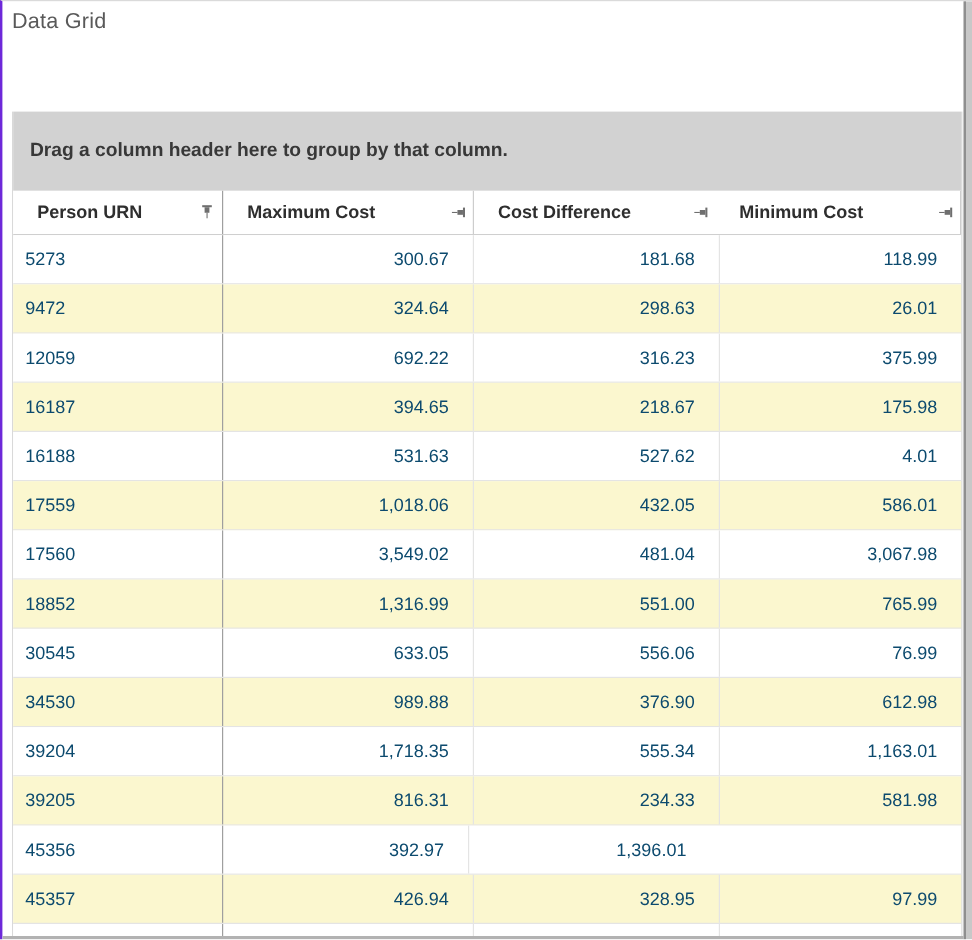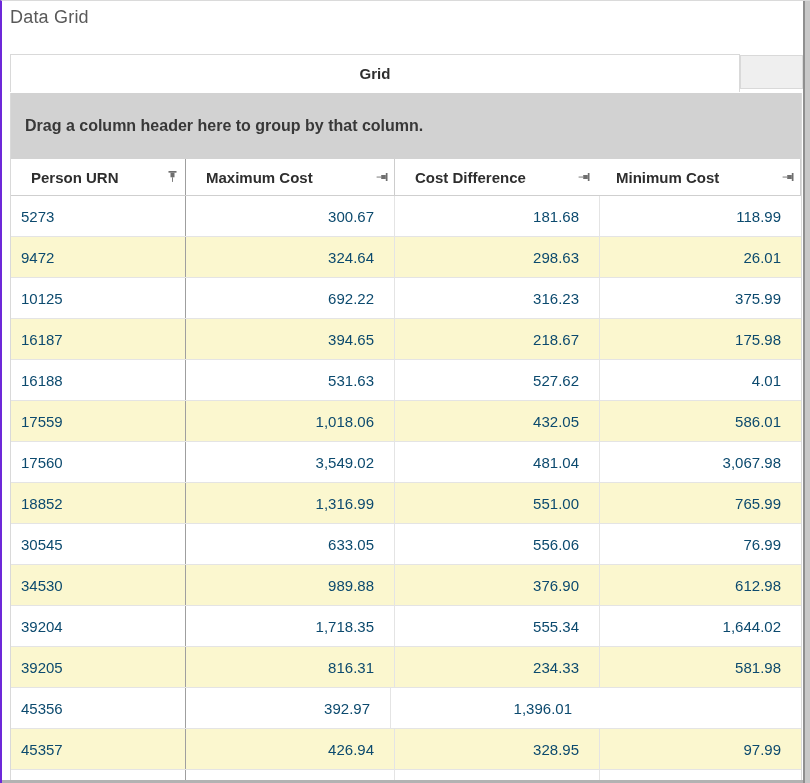--- a/index.html
+++ b/index.html
@@ -83,24 +83,20 @@
   .c2 { width:205px; }
   .c3 { width:201px; }
 </style>
 </head>
 <body>
 
 <div class="window">
 
   <div class="title">Data Grid</div>
 
-  <div class="tabstrip">
-    <div class="tab">Grid</div>
-    <div class="tab-rest"></div>
-  </div>
 
   <div class="grid">
 
     <div class="group-panel">
       <span>Drag a column header here to group by that column.</span>
     </div>
 
     <div class="header-row">
       <div class="hcell c0">
         <span>Person URN</span>
@@ -159,21 +155,21 @@
     <div class="cell num c2">181.68</div>
     <div class="cell num c3">118.99</div>
   </div>
         <div class="row alt">
     <div class="cell c0">9472</div>
     <div class="cell num c1">324.64</div>
     <div class="cell num c2">298.63</div>
     <div class="cell num c3">26.01</div>
   </div>
         <div class="row">
-    <div class="cell c0">10125</div>
+    <div class="cell c0">12059</div>
     <div class="cell num c1">692.22</div>
     <div class="cell num c2">316.23</div>
     <div class="cell num c3">375.99</div>
   </div>
         <div class="row alt">
     <div class="cell c0">16187</div>
     <div class="cell num c1">394.65</div>
     <div class="cell num c2">218.67</div>
     <div class="cell num c3">175.98</div>
   </div>
@@ -210,21 +206,21 @@
         <div class="row alt">
     <div class="cell c0">34530</div>
     <div class="cell num c1">989.88</div>
     <div class="cell num c2">376.90</div>
     <div class="cell num c3">612.98</div>
   </div>
         <div class="row">
     <div class="cell c0">39204</div>
     <div class="cell num c1">1,718.35</div>
     <div class="cell num c2">555.34</div>
-    <div class="cell num c3">1,644.02</div>
+    <div class="cell num c3">1,163.01</div>
   </div>
         <div class="row alt">
     <div class="cell c0">39205</div>
     <div class="cell num c1">816.31</div>
     <div class="cell num c2">234.33</div>
     <div class="cell num c3">581.98</div>
   </div>
         <div class="row">
     <div class="cell c0">45356</div>
     <div class="cell num c2">392.97</div>

